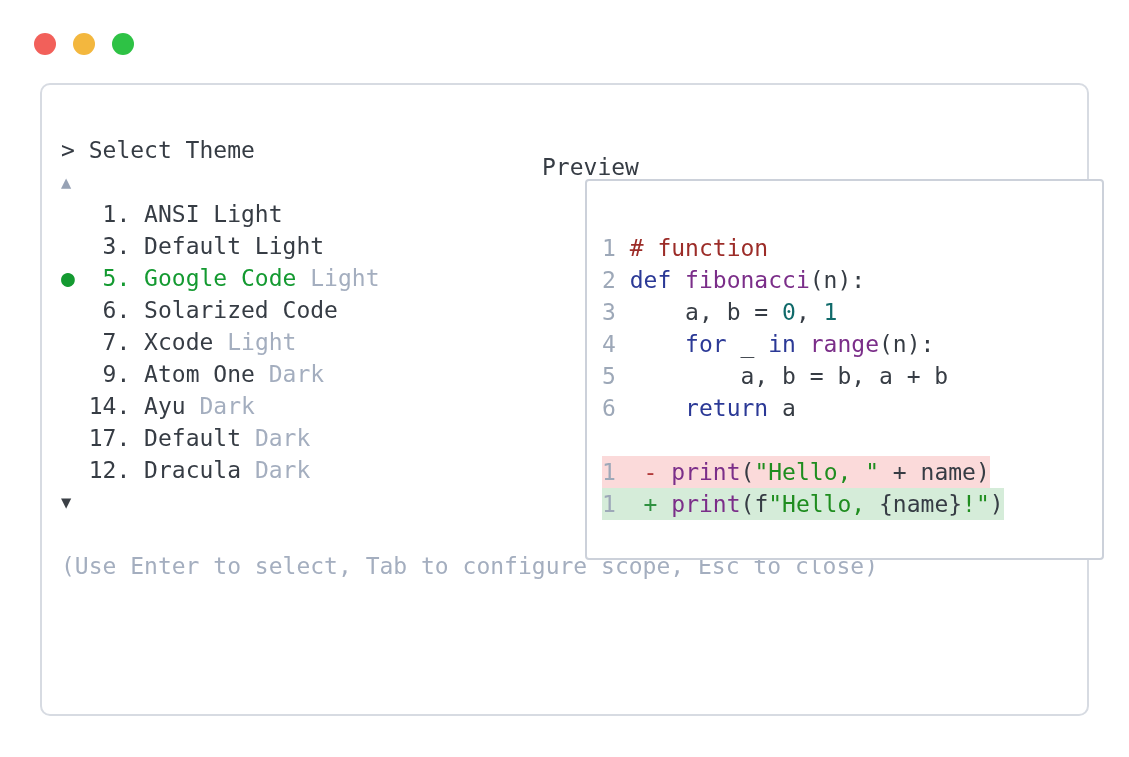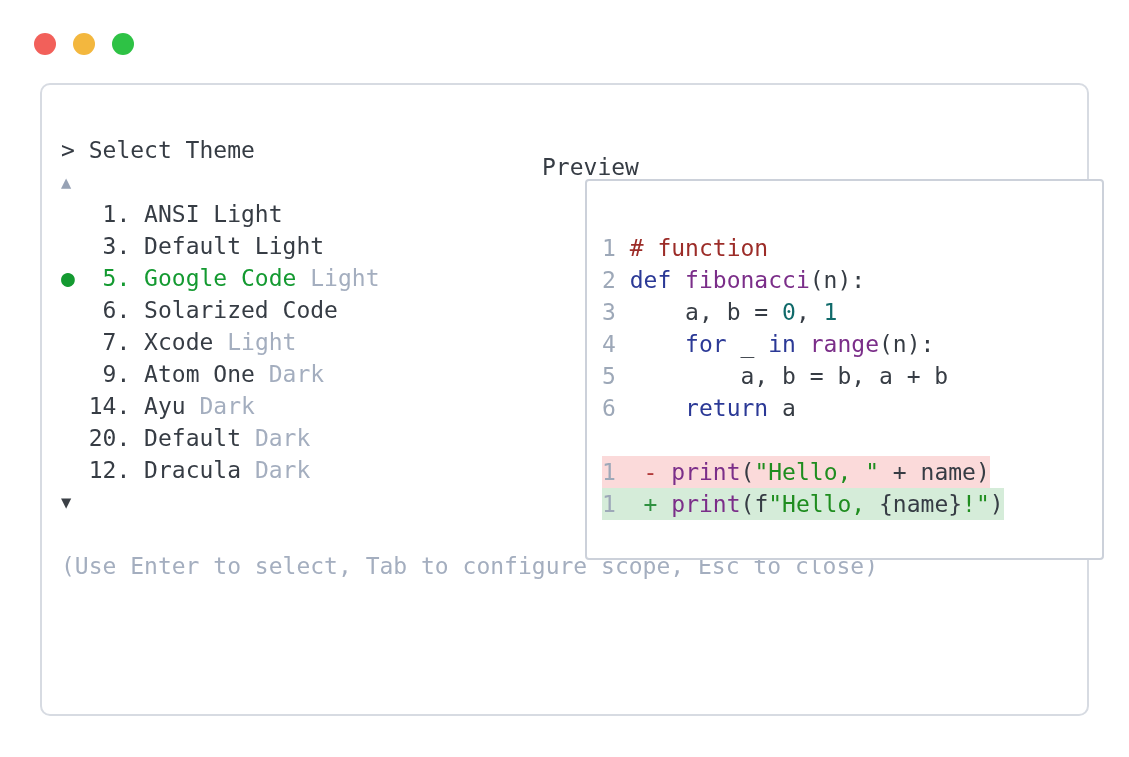--- a/index.html
+++ b/index.html
@@ -62,21 +62,21 @@
     <div class="row">&gt; Select Theme</div>
     <div class="row tri tri-up">▲</div>
     <div>
         <div class="row"><span class="">   1. </span><span class="">ANSI Light</span></div>
         <div class="row"><span class="">   3. </span><span class="">Default Light</span></div>
         <div class="row"><span class="sel-green">●  5. </span><span class="sel-green">Google Code</span><span class="muted"> Light</span></div>
         <div class="row"><span class="">   6. </span><span class="">Solarized Code</span></div>
         <div class="row"><span class="">   7. </span><span class="">Xcode</span><span class="muted"> Light</span></div>
         <div class="row"><span class="">   9. </span><span class="">Atom One</span><span class="muted"> Dark</span></div>
         <div class="row"><span class="">  14. </span><span class="">Ayu</span><span class="muted"> Dark</span></div>
-        <div class="row"><span class="">  20. </span><span class="">Default</span><span class="muted"> Dark</span></div>
+        <div class="row"><span class="">  17. </span><span class="">Default</span><span class="muted"> Dark</span></div>
         <div class="row"><span class="">  12. </span><span class="">Dracula</span><span class="muted"> Dark</span></div>
       </div>
     <div class="row tri tri-down">▼</div>
     <div class="row"> </div>
     <div class="row hint">(Use Enter to select, Tab to configure scope, Esc to close)</div>
   </div>
 
   <div class="row preview-title">Preview</div>
 
   <div class="preview-box">

